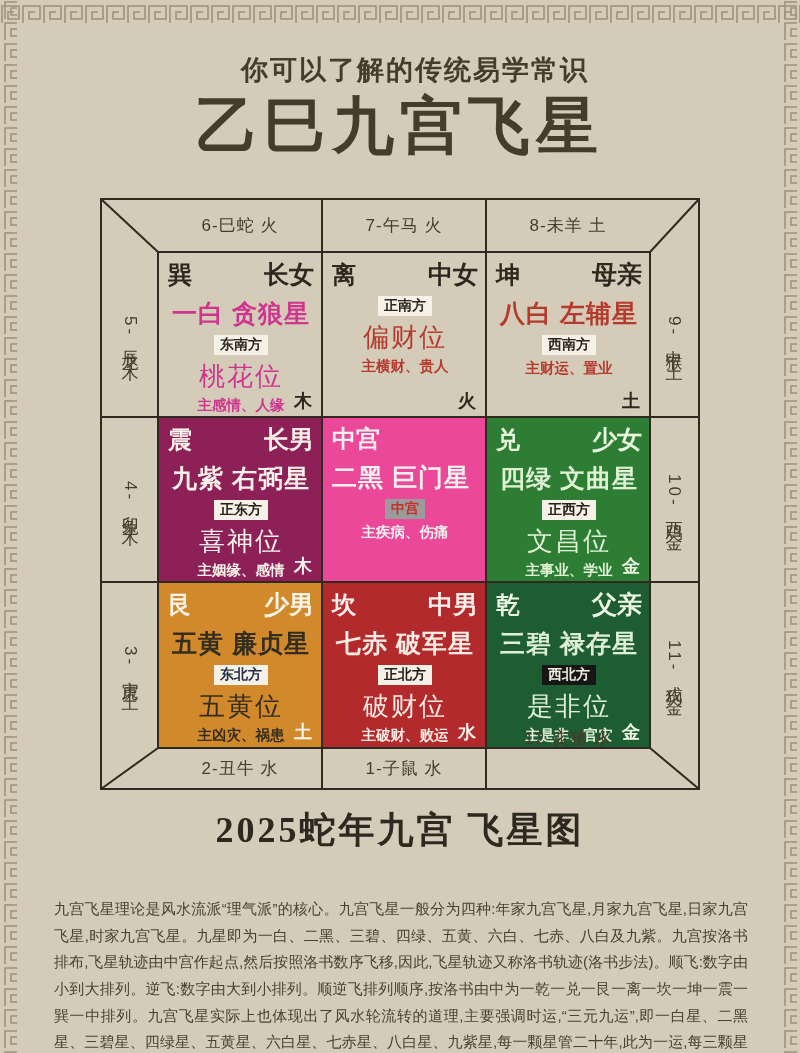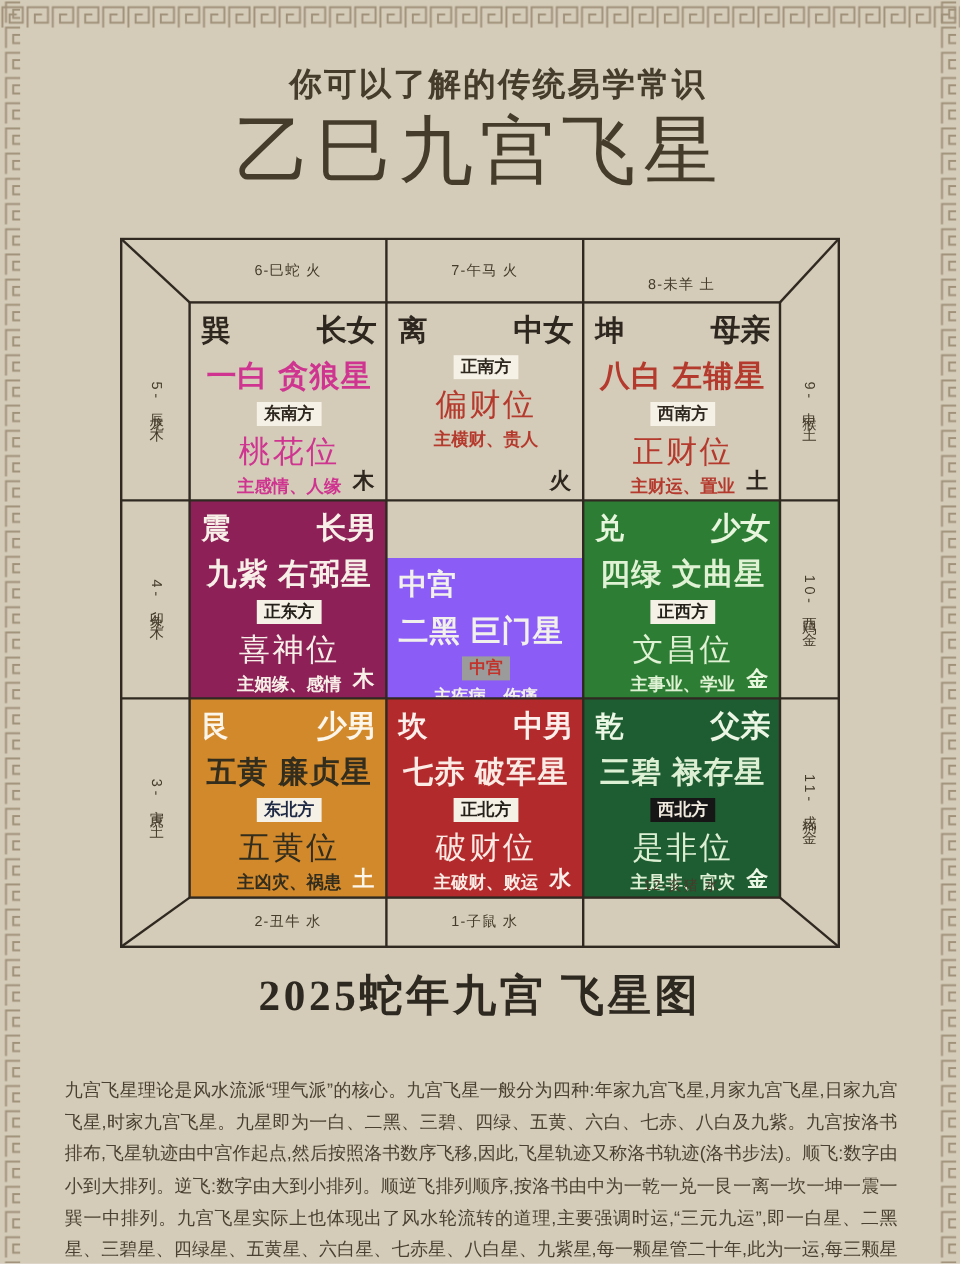--- a/index.html
+++ b/index.html
@@ -17,21 +17,21 @@
   .meander-left{left:3px;top:0;}
   .meander-right{right:3px;top:0;}
 
   .subtitle{
     position:absolute;left:0;top:52px;width:100%;
     text-align:center;font-size:27px;font-weight:bold;
     letter-spacing:2px;color:var(--ink,#463c2c);padding-left:15px;
   }
   .main-title{
     position:absolute;left:0;top:84px;width:100%;
-    text-align:center;font-size:62px;font-weight:normal;
+    text-align:center;font-size:62px;font-weight:bold;
     font-family:"Liberation Serif", serif;
     letter-spacing:6px;color:var(--ink,#463c2c);
   }
 
   .frame{position:absolute;left:100px;top:198px;width:600px;height:592px;}
   .frame-svg{position:absolute;left:0;top:0;pointer-events:none;}
   .frame-svg rect,.frame-svg line{stroke:var(--line,#2f2921);stroke-width:2;fill:none;}
 
   .cell{position:absolute;box-sizing:border-box;padding:6px 8px 4px 10px;text-align:center;}
   .cell-head{display:flex;justify-content:space-between;align-items:baseline;}
@@ -42,21 +42,21 @@
     display:block;width:fit-content;margin:5px auto 4px auto;
     padding:1px 6px;font-size:14px;font-weight:bold;
     background:var(--cbb,#f6f1e6);color:var(--cbf,#2d271f);text-align:center;
   }
   .position{font-size:26px;letter-spacing:2px;color:var(--ca,#2d271f);}
   .desc{margin-top:2px;font-size:14.5px;font-weight:bold;color:var(--ca,#2d271f);white-space:nowrap;}
   .element{position:absolute;right:10px;bottom:4px;font-size:18px;font-weight:bold;color:var(--ce,#2d271f);}
 
   .edge-label{
     position:absolute;display:flex;align-items:center;justify-content:center;
-    font-size:12px;color:var(--ink,#463c2c);letter-spacing:1px;white-space:nowrap;
+    font-size:17px;color:var(--ink,#463c2c);letter-spacing:1px;white-space:nowrap;
   }
   .edge-label.vert{
     writing-mode:vertical-rl;text-orientation:mixed;letter-spacing:3px;
   }
 
   .caption{
     position:absolute;left:0;top:806px;width:100%;
     text-align:center;font-size:36px;font-weight:bold;
     font-family:"Liberation Serif", serif;
     letter-spacing:3px;color:#2e2920;
@@ -125,38 +125,37 @@
       <div class="element">火</div>
     </div>
 
     <div class="cell" style="left: 386px; top: 54px; width: 164px; height: 165px; background: transparent; --ch: #2d271f; --ca: #b53a2e; --cbb: #f6f1e6; --cbf: #2d271f; --ce: #2d271f;">
       <div class="cell-head">
         <span class="trigram">坤</span>
         <span class="member">母亲</span>
       </div>
       <div class="star">八白 左辅星</div>
       <div class="badge">西南方</div>
-      <div class="position">正财位</div>
       <div class="desc">主财运、置业</div>
       <div class="element">土</div>
     </div>
 
     <div class="cell" style="left: 58px; top: 219px; width: 164px; height: 165px; background: rgb(140, 32, 87); --ch: #f8f0e8; --ca: #f8f0e8; --cbb: #f6f1e6; --cbf: #23201a; --ce: #f8f0e8;">
       <div class="cell-head">
         <span class="trigram">震</span>
         <span class="member">长男</span>
       </div>
       <div class="star">九紫 右弼星</div>
       <div class="badge">正东方</div>
       <div class="position">喜神位</div>
       <div class="desc">主姻缘、感情</div>
       <div class="element">木</div>
     </div>
 
-    <div class="cell" style="left: 222px; top: 219px; width: 164px; height: 165px; text-align: left; background: #8b5cf6; margin-top: 48px; --ch: #f2f0ec; --ca: #f2f0ec; --cbb: #9b9b9b; --cbf: #c2332c; --ce: #f2f0ec;">
+    <div class="cell" style="left: 222px; top: 219px; width: 164px; height: 165px; text-align: left; background: #ec4899; --ch: #f2f0ec; --ca: #f2f0ec; --cbb: #9b9b9b; --cbf: #c2332c; --ce: #f2f0ec;">
       <div class="cell-head">
         <span class="trigram">中宫</span>
         <span class="member"></span>
       </div>
       <div class="star">二黑 巨门星</div>
       <div class="badge">中宫</div>
       <div class="desc" style="text-align:center;">主疾病、伤痛</div>
       <div class="element"></div>
     </div>
 
@@ -203,21 +202,21 @@
       </div>
       <div class="star">三碧 禄存星</div>
       <div class="badge">西北方</div>
       <div class="position">是非位</div>
       <div class="desc">主是非、官灾</div>
       <div class="element">金</div>
     </div>
 
     <div class="edge-label" style="left:58px;top:2px;width:164px;height:50px;">6-巳蛇 火</div>
     <div class="edge-label" style="left:222px;top:2px;width:164px;height:50px;">7-午马 火</div>
-    <div class="edge-label" style="left:386px;top:2px;width:164px;height:50px;margin-top:12px;">8-未羊 土</div>
+    <div class="edge-label" style="left:386px;top:2px;width:164px;height:50px;">8-未羊 土</div>
 
     <div class="edge-label" style="left:58px;top:550px;width:164px;height:40px;">2-丑牛 水</div>
     <div class="edge-label" style="left:222px;top:550px;width:164px;height:40px;">1-子鼠 水</div>
     <div class="edge-label" style="left:386px;top:520px;width:164px;height:40px;">12-亥猪 水</div>
 
     <div class="edge-label vert" style="left:2px;top:54px;width:56px;height:165px;">5-辰龙 木</div>
     <div class="edge-label vert" style="left:2px;top:219px;width:56px;height:165px;">4-卯兔 木</div>
     <div class="edge-label vert" style="left:2px;top:384px;width:56px;height:166px;">3-寅虎 土</div>
 
     <div class="edge-label vert" style="left:550px;top:54px;width:48px;height:165px;">9-申猴 土</div>

